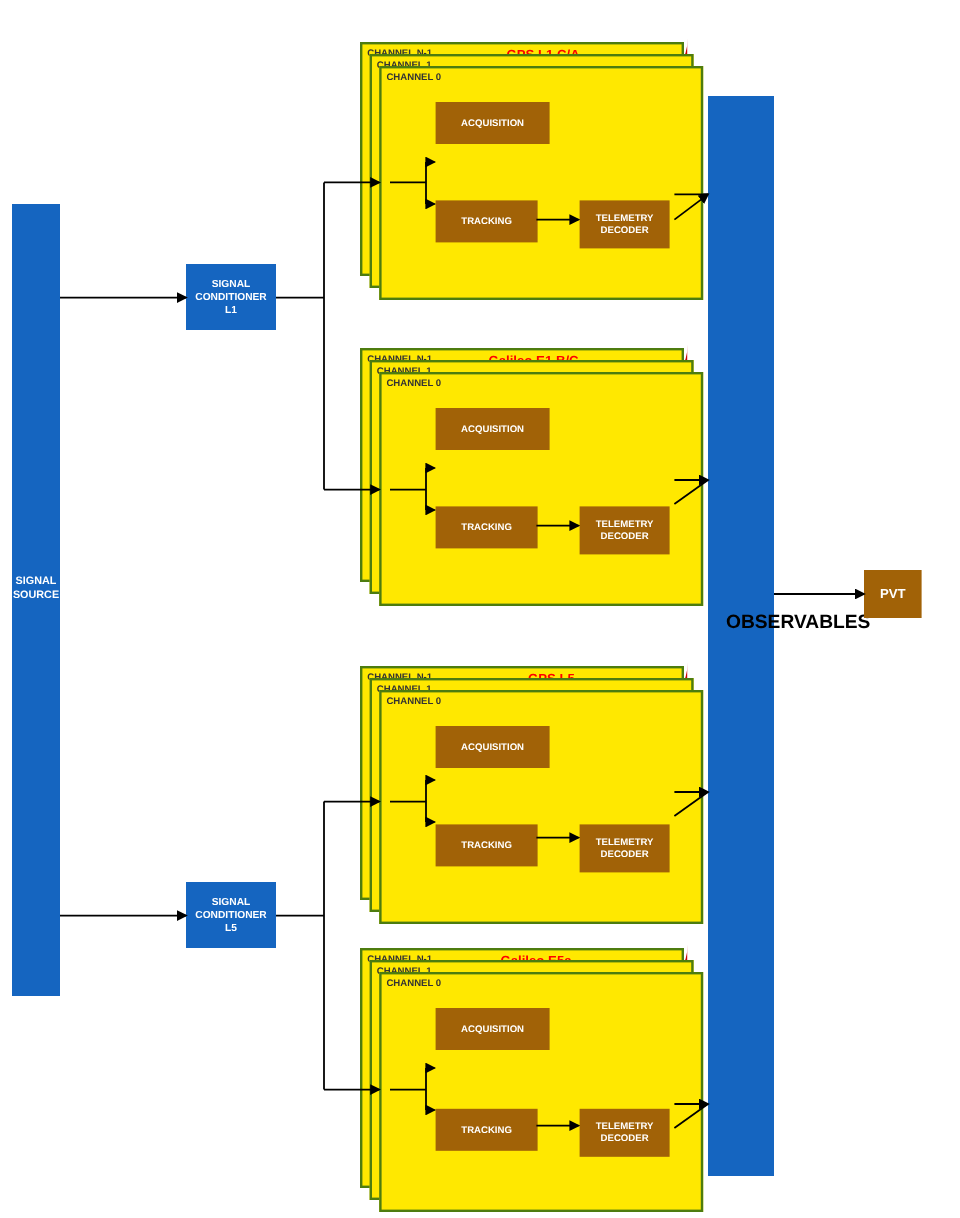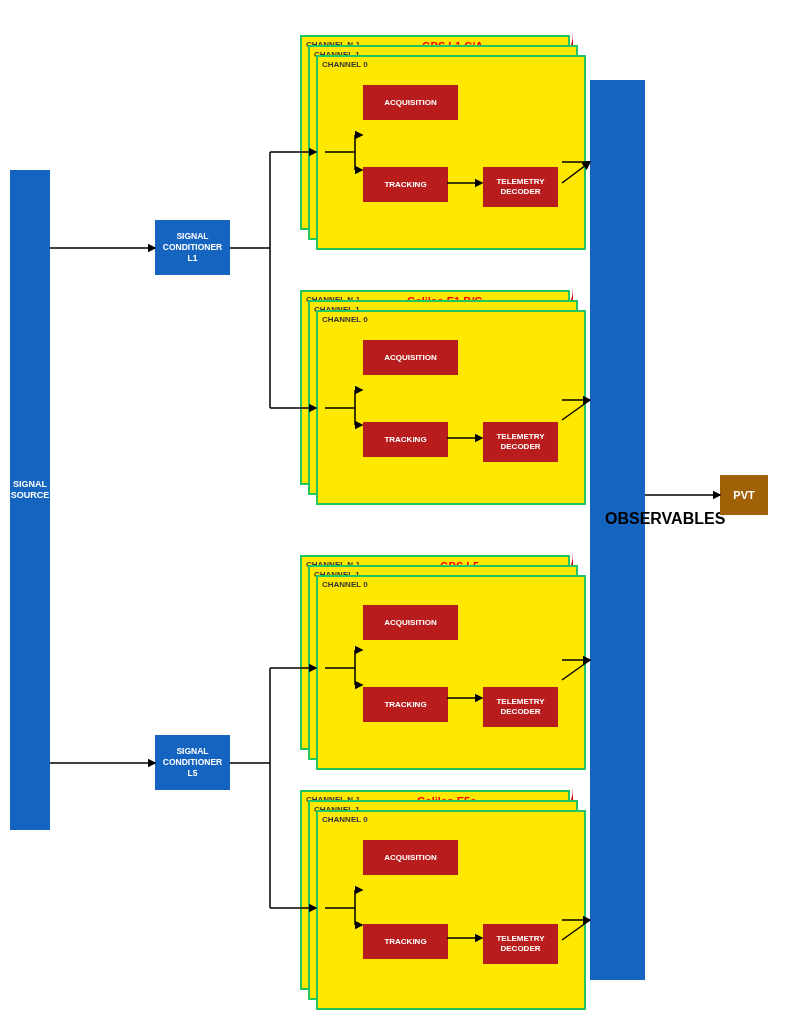--- a/index.html
+++ b/index.html
@@ -81,27 +81,27 @@
       left: 155px;
       top: 735px;
       width: 75px;
       height: 55px;
     }
 
     
     .channel-card {
       position: absolute;
       background: #FFE800;
-      border: 2px solid #22c55e;
+      border: 2px solid #4d7c0f;
     }
 
     
     .blue-block {
       position: absolute;
-      background: #b91c1c;
+      background: #a16207;
       color: white;
       font-size: 8px;
       font-weight: bold;
       text-align: center;
       display: flex;
       align-items: center;
       justify-content: center;
       line-height: 1.2;
     }
 

